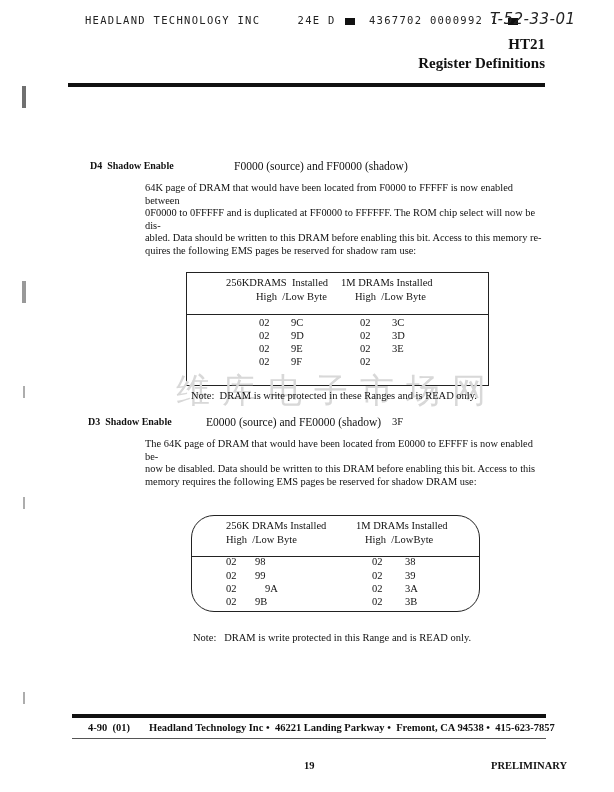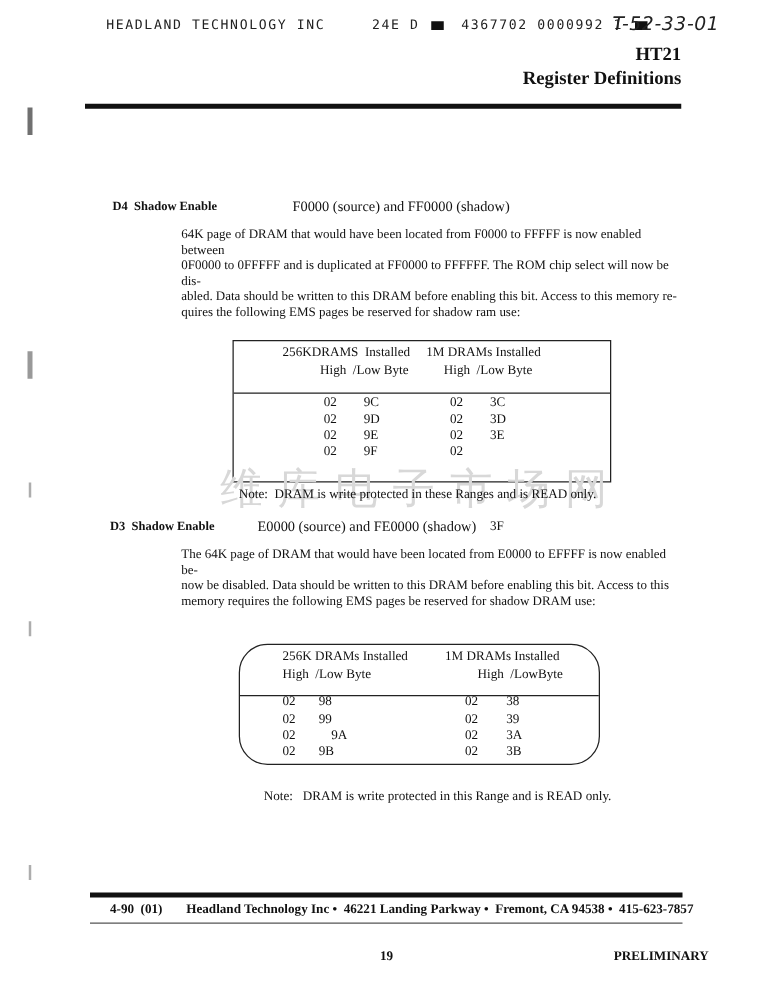--- a/index.html
+++ b/index.html
@@ -95,21 +95,21 @@
   <div>The 64K page of DRAM that would have been located from E0000 to EFFFF is now enabled be-</div>
   <div>now be disabled. Data should be written to this DRAM before enabling this bit. Access to this</div>
   <div>memory requires the following EMS pages be reserved for shadow DRAM use:</div>
 </div>
 
 <div class="abs tbox" style="left:191px;top:515px;width:287px;height:95px;border-radius:23px;">
   <div class="abs tmid" style="left:0;top:40px;width:287px;"></div>
   <div class="cell" style="left:34px;top:4px;white-space:pre;">256K DRAMs Installed</div>
   <div class="cell" style="left:164px;top:4px;white-space:pre;">1M DRAMs Installed</div>
   <div class="cell" style="left:34px;top:18px;white-space:pre;">High  /Low Byte</div>
-  <div class="cell" style="left:190px;top:18px;white-space:pre;">High  /LowByte</div>
+  <div class="cell" style="left:173px;top:18px;white-space:pre;">High  /LowByte</div>
 
   <div class="cell" style="left:34px;top:40px;">02</div>
   <div class="cell" style="left:63px;top:40px;">98</div>
   <div class="cell" style="left:180px;top:40px;">02</div>
   <div class="cell" style="left:213px;top:40px;">38</div>
 
   <div class="cell" style="left:34px;top:54px;">02</div>
   <div class="cell" style="left:63px;top:54px;">99</div>
   <div class="cell" style="left:180px;top:54px;">02</div>
   <div class="cell" style="left:213px;top:54px;">39</div>
@@ -118,21 +118,21 @@
   <div class="cell" style="left:63px;top:67px;padding-left:10px;">9A</div>
   <div class="cell" style="left:180px;top:67px;">02</div>
   <div class="cell" style="left:213px;top:67px;">3A</div>
 
   <div class="cell" style="left:34px;top:80px;">02</div>
   <div class="cell" style="left:63px;top:80px;">9B</div>
   <div class="cell" style="left:180px;top:80px;">02</div>
   <div class="cell" style="left:213px;top:80px;">3B</div>
 </div>
 
-<div class="abs note" style="left:193px;top:632px;white-space:pre;margin-left:18px;">Note:   DRAM is write protected in this Range and is READ only.</div>
+<div class="abs note" style="left:193px;top:632px;white-space:pre;">Note:   DRAM is write protected in this Range and is READ only.</div>
 
 <div class="abs rule-thick" style="left:72px;top:714px;width:474px;"></div>
 <div class="abs footer" style="left:72px;top:722px;white-space:pre;margin-left:16px;">4-90  (01)</div>
 <div class="abs footer" style="left:149px;top:722px;white-space:pre;">Headland Technology Inc •  46221 Landing Parkway •  Fremont, CA 94538 •  415-623-7857</div>
 <div class="abs rule-thin" style="left:72px;top:738px;width:474px;"></div>
 
 <div class="abs footer" style="left:304px;top:760px;">19</div>
 <div class="abs footer" style="left:491px;top:760px;">PRELIMINARY</div>
 
 </body></html>

